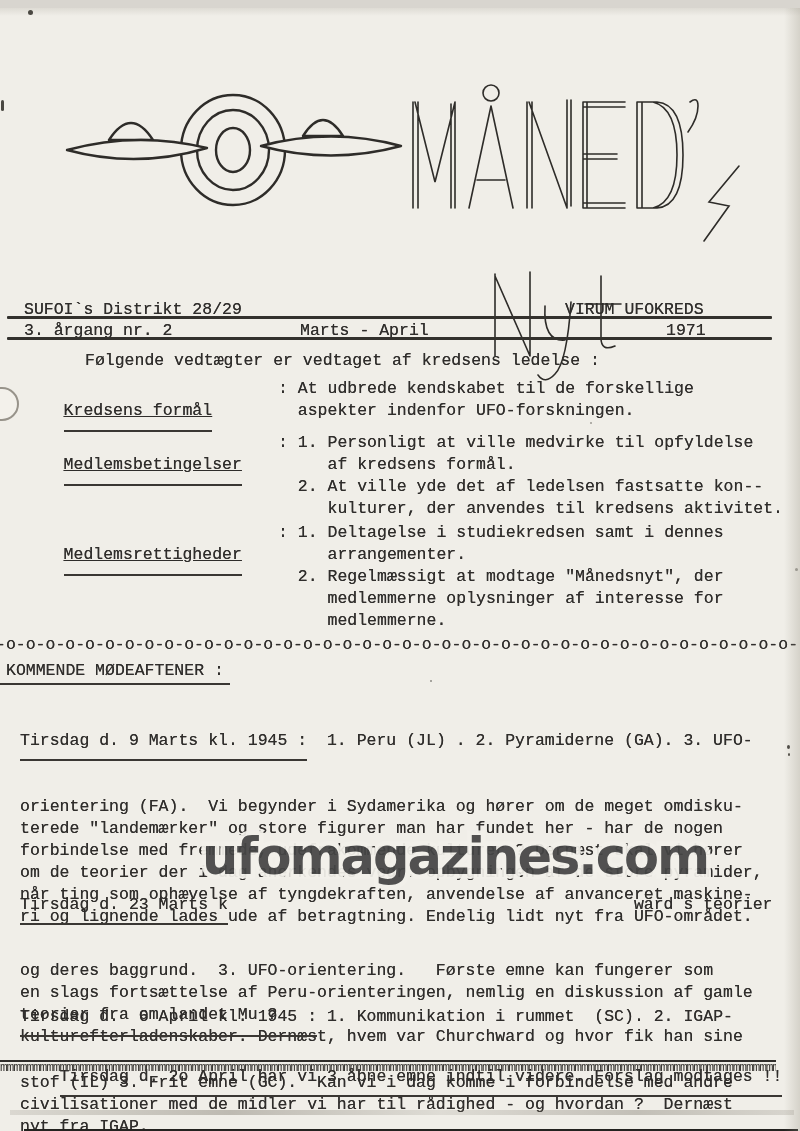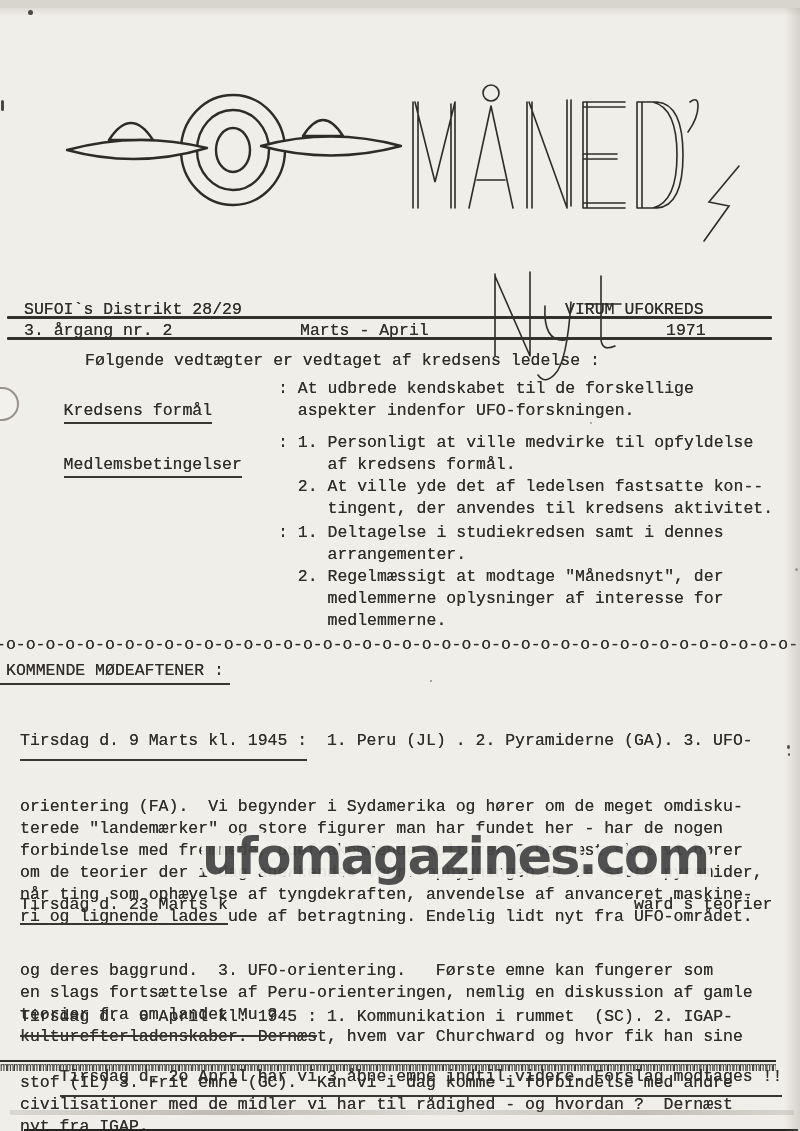--- a/index.html
+++ b/index.html
@@ -13,21 +13,21 @@
     background:linear-gradient(270deg, rgba(150,145,130,.30), rgba(150,145,130,0)); pointer-events:none;}
   .page::before{content:""; position:absolute; left:0; right:0; top:0; height:8px;
     background:linear-gradient(180deg, rgba(140,135,122,.18), rgba(140,135,122,0)); pointer-events:none;}
   .t{
     position:absolute; white-space:pre;
     font:16.5px/22px "Liberation Mono","DejaVu Sans Mono",monospace;
     color:#2f2d2b; text-shadow:0 0 .5px rgba(47,45,43,.85);
   }
   .pline{white-space:pre; height:22px; line-height:22px;}
   .u{border-bottom:2.5px solid #3a3733; padding-bottom:9px;}
-  .term .u{padding-bottom:2px;}
+  .term .u{padding-bottom:10px;text-decoration:underline;}
   .rule{position:absolute; left:7px; width:765px; height:2.5px; background:#33312d; border-radius:1px;}
   .center-wrap{position:absolute; left:0; width:735px; text-align:left;}
   .sr{position:absolute; width:1px; height:1px; overflow:hidden; clip-path:inset(50%); white-space:nowrap;}
   .mmm{
     position:absolute; left:0; top:1052px; width:776px; height:15px; overflow:hidden;
     border-top:2.5px solid #2e2c29; color:#3c3a36;
     font:13px/11px "Liberation Mono",monospace; letter-spacing:-1.2px; white-space:nowrap;
   }
   .holepunch{position:absolute; left:-15px; top:379px; width:30px; height:30px;
     border:2px solid #97938a; border-radius:50%; background:#f3f1eb;}
@@ -91,22 +91,25 @@
   <div class="t" style="top:342px;left:85px">Følgende vedtægter er vedtaget af kredsens ledelse :</div>
 
   <div class="t term" style="top:370px;left:24px">
     <span class="u">Kredsens formål</span>
   </div>
   <div class="t" style="top:370px;left:278px"><div class="pline">: At udbrede kendskabet til de forskellige</div><div class="pline">  aspekter indenfor UFO-forskningen.</div></div>
 
   <div class="t term" style="top:424px;left:24px">
     <span class="u">Medlemsbetingelser</span>
   </div>
-  <div class="t" style="top:424px;left:278px"><div class="pline">: 1. Personligt at ville medvirke til opfyldelse</div><div class="pline">     af kredsens formål.</div><div class="pline">  2. At ville yde det af ledelsen fastsatte kon--</div><div class="pline">     tingent, der anvendes til kredsens aktivitet.</div></div>
+  <div class="t" style="top:424px;left:278px"><div class="pline">: 1. Personligt at ville medvirke til opfyldelse</div><div class="pline">     af kredsens formål.</div><div class="pline">  2. At ville yde det af ledelsen fastsatte kon--</div><div class="pline">     kulturer, der anvendes til kredsens aktivitet.</div></div>
 
+  <div class="t term" style="top:514px;left:24px">
+    <span class="u">Medlemsrettigheder</span>
+  </div>
   <div class="t" style="top:514px;left:278px"><div class="pline">: 1. Deltagelse i studiekredsen samt i dennes</div><div class="pline">     arrangementer.</div><div class="pline">  2. Regelmæssigt at modtage "Månedsnyt", der</div><div class="pline">     medlemmerne oplysninger af interesse for</div><div class="pline">     medlemmerne.</div></div>
 
   <div class="t" style="top:626px;left:-4px">-o-o-o-o-o-o-o-o-o-o-o-o-o-o-o-o-o-o-o-o-o-o-o-o-o-o-o-o-o-o-o-o-o-o-o-o-o-o-o-o-</div>
 
   <div class="center-wrap" style="top:652px">
     <span class="t u" style="position:static;padding:0 6px 3px">KOMMENDE MØDEAFTENER :</span>
   </div>
 
   <div class="t" style="top:678px;left:20px;width:770px">
     <div class="pline"><span class="u">Tirsdag d. 9 Marts kl. 1945 :</span><span>  1. Peru (JL) . 2. Pyramiderne (GA). 3. UFO-</span></div>

